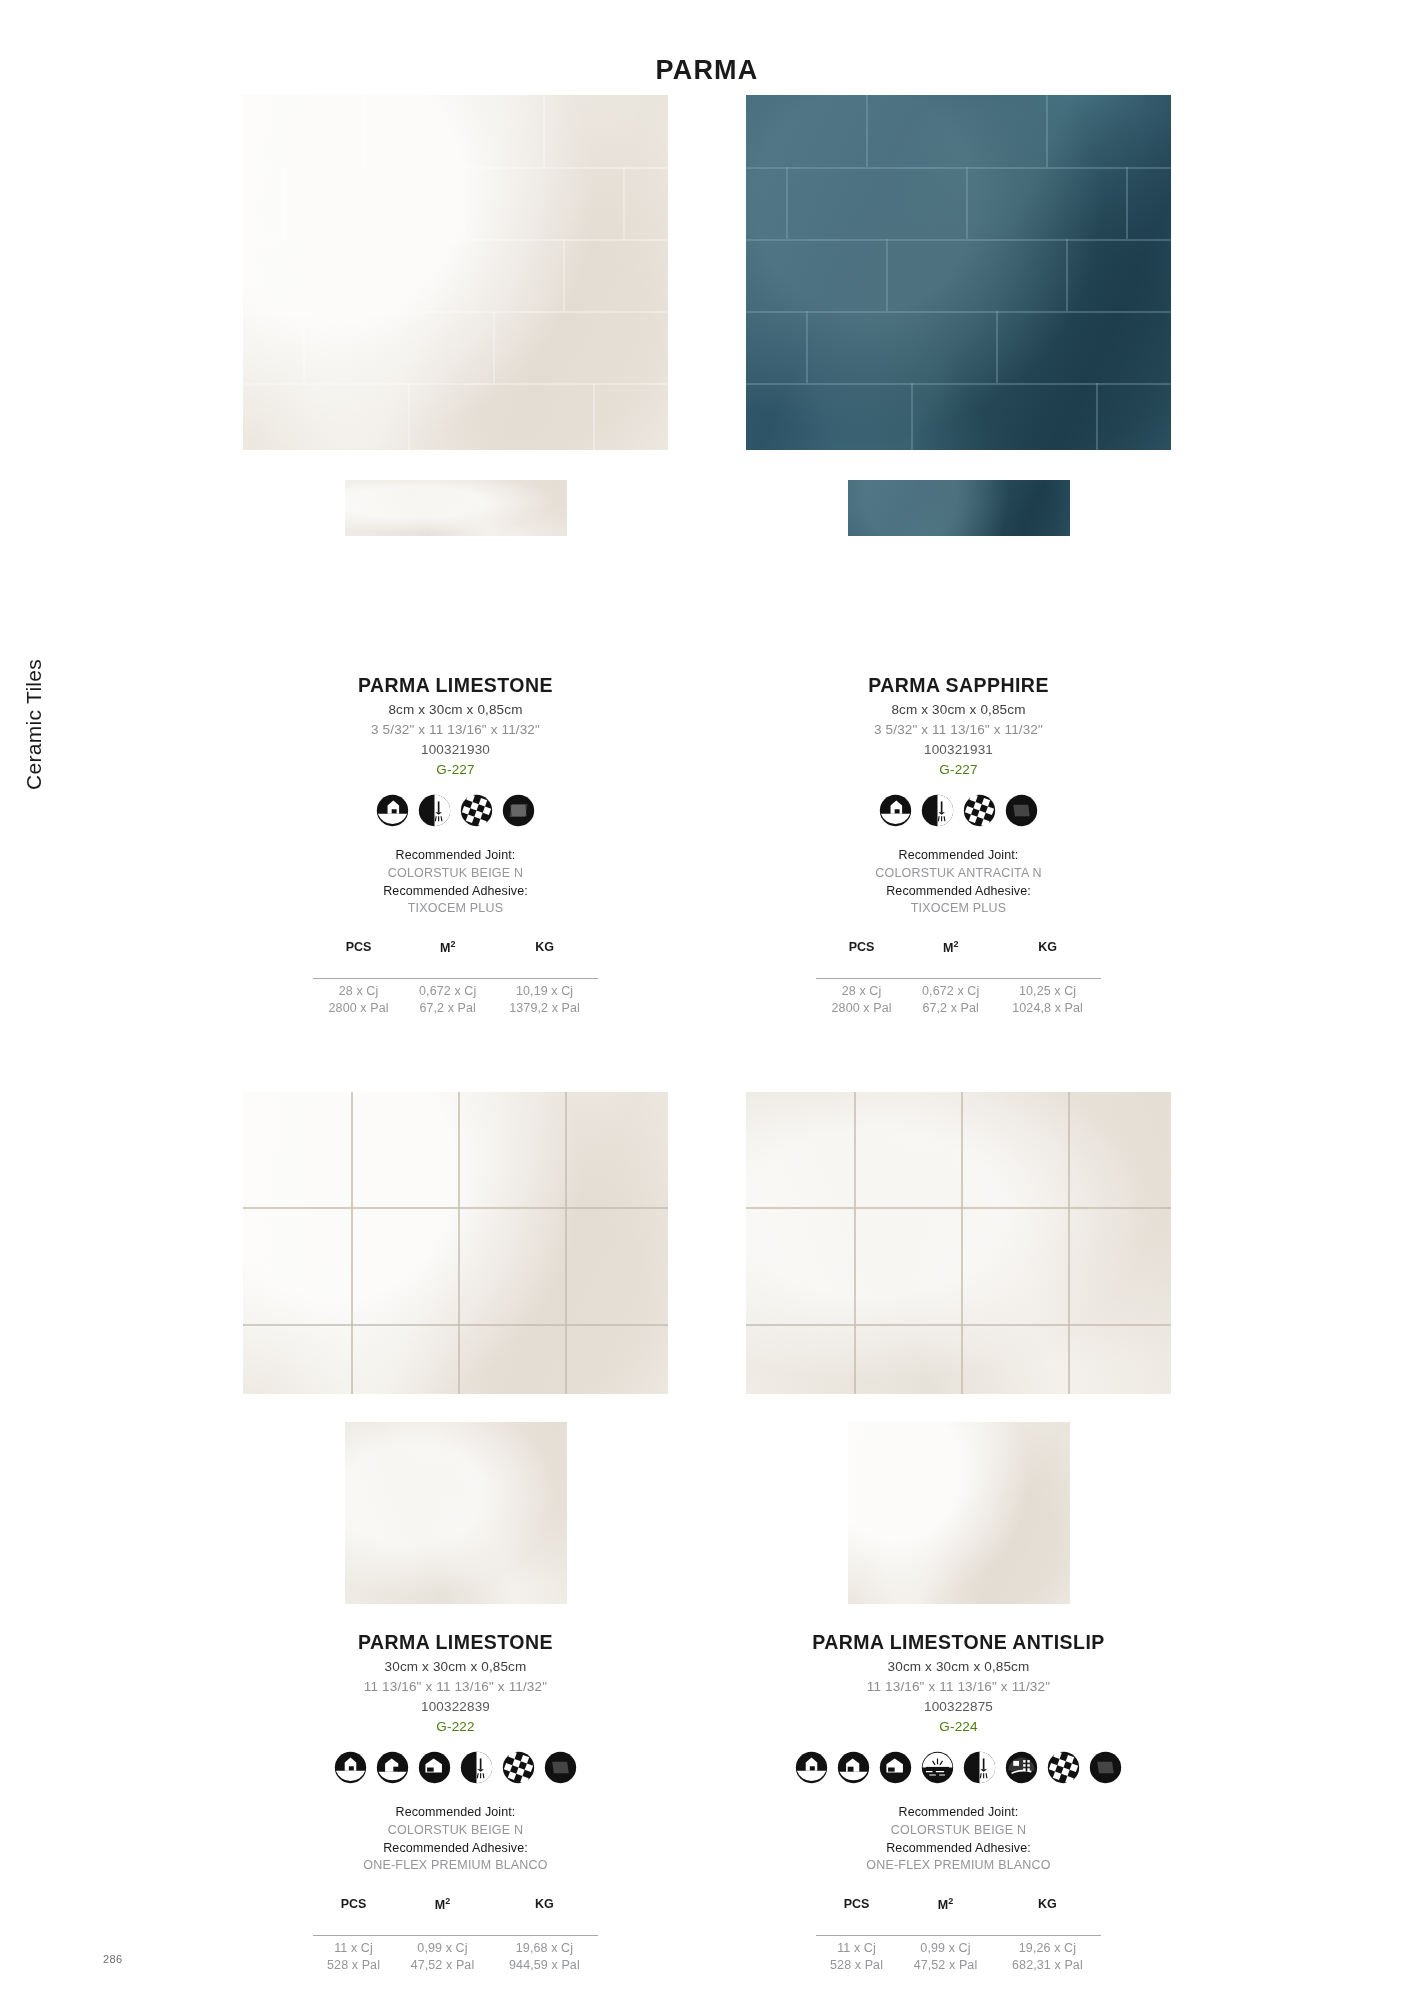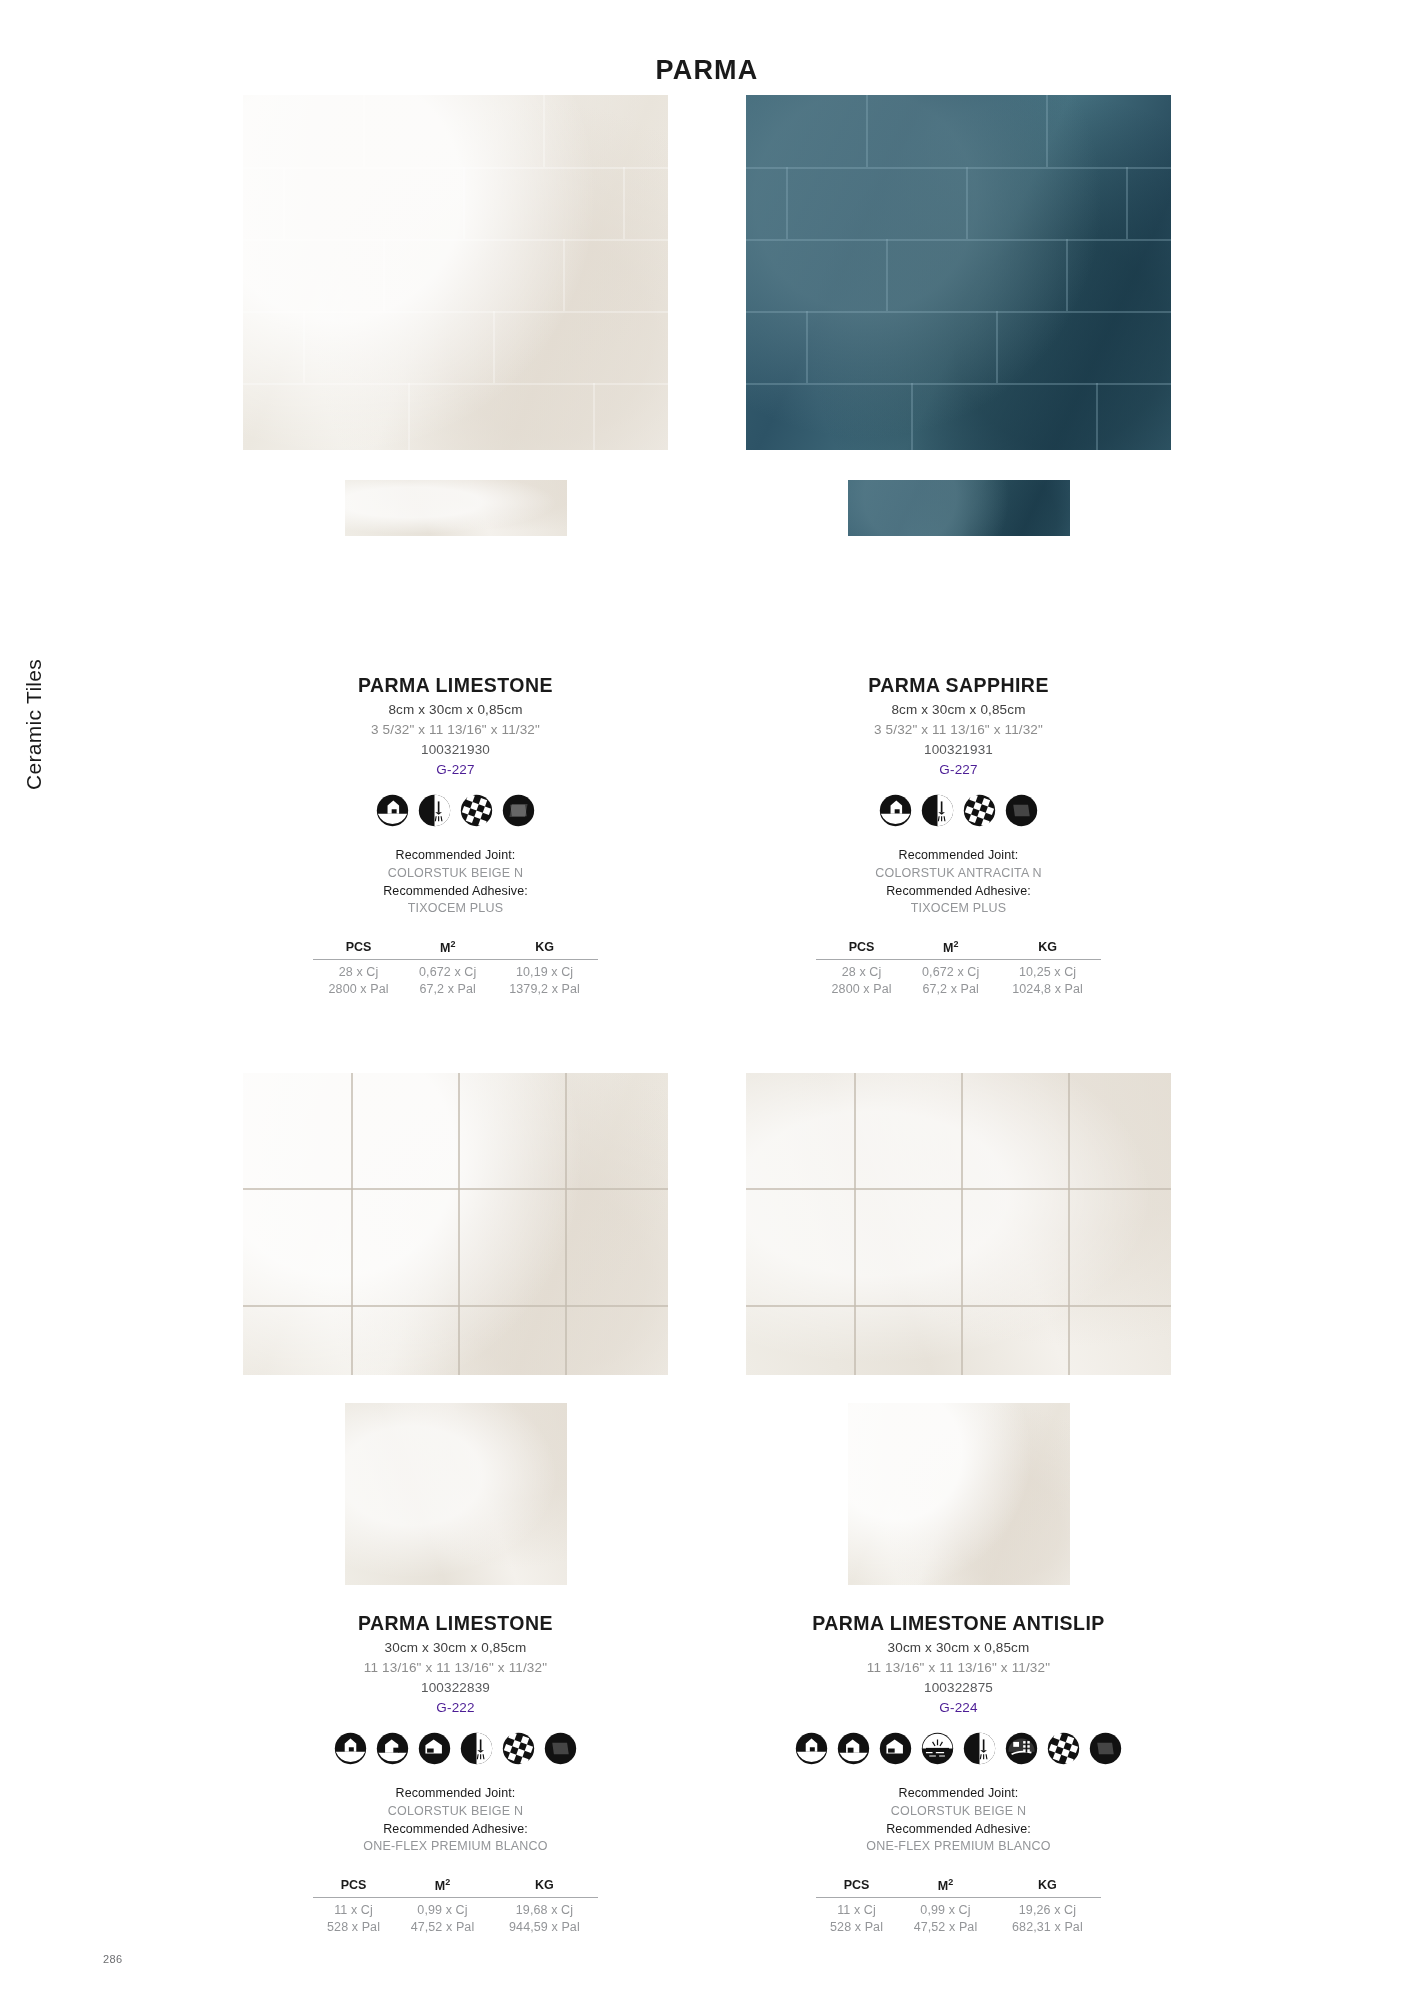--- a/index.html
+++ b/index.html
@@ -146,21 +146,21 @@
   .p-line {
     font-size: 13.5px;
     color: #58595b;
     margin-top: 5px;
     letter-spacing: .15px;
     text-align: center;
   }
   .p-line.metric { color: #404040; }
   .p-line.imperial { color: #8c8c8c; }
   .p-line.code { color: #58595b; }
-  .p-line.grade { color: #4c1d95; }
+  .p-line.grade { color: #4d7c0f; }
 
   
   .icons {
     display: flex;
     gap: 9px;
     margin-top: 17px;
     justify-content: center;
   }
   .ico { width: 33px; height: 33px; display: block; }
 
@@ -185,21 +185,21 @@
   
   .spec {
     margin-top: 20px;
     width: 285px;
     border-collapse: collapse;
   }
   .spec th {
     font-size: 12.5px;
     font-weight: 700;
     color: #1a1a1a;
-    padding-bottom: 4px;
+    padding-bottom: 23px;
     border-bottom: 1.4px solid #a7a9ac;
     text-align: center;
   }
   .spec td {
     font-size: 12.5px;
     color: #939598;
     text-align: center;
     padding-top: 2px;
     letter-spacing: .1px;
   }

